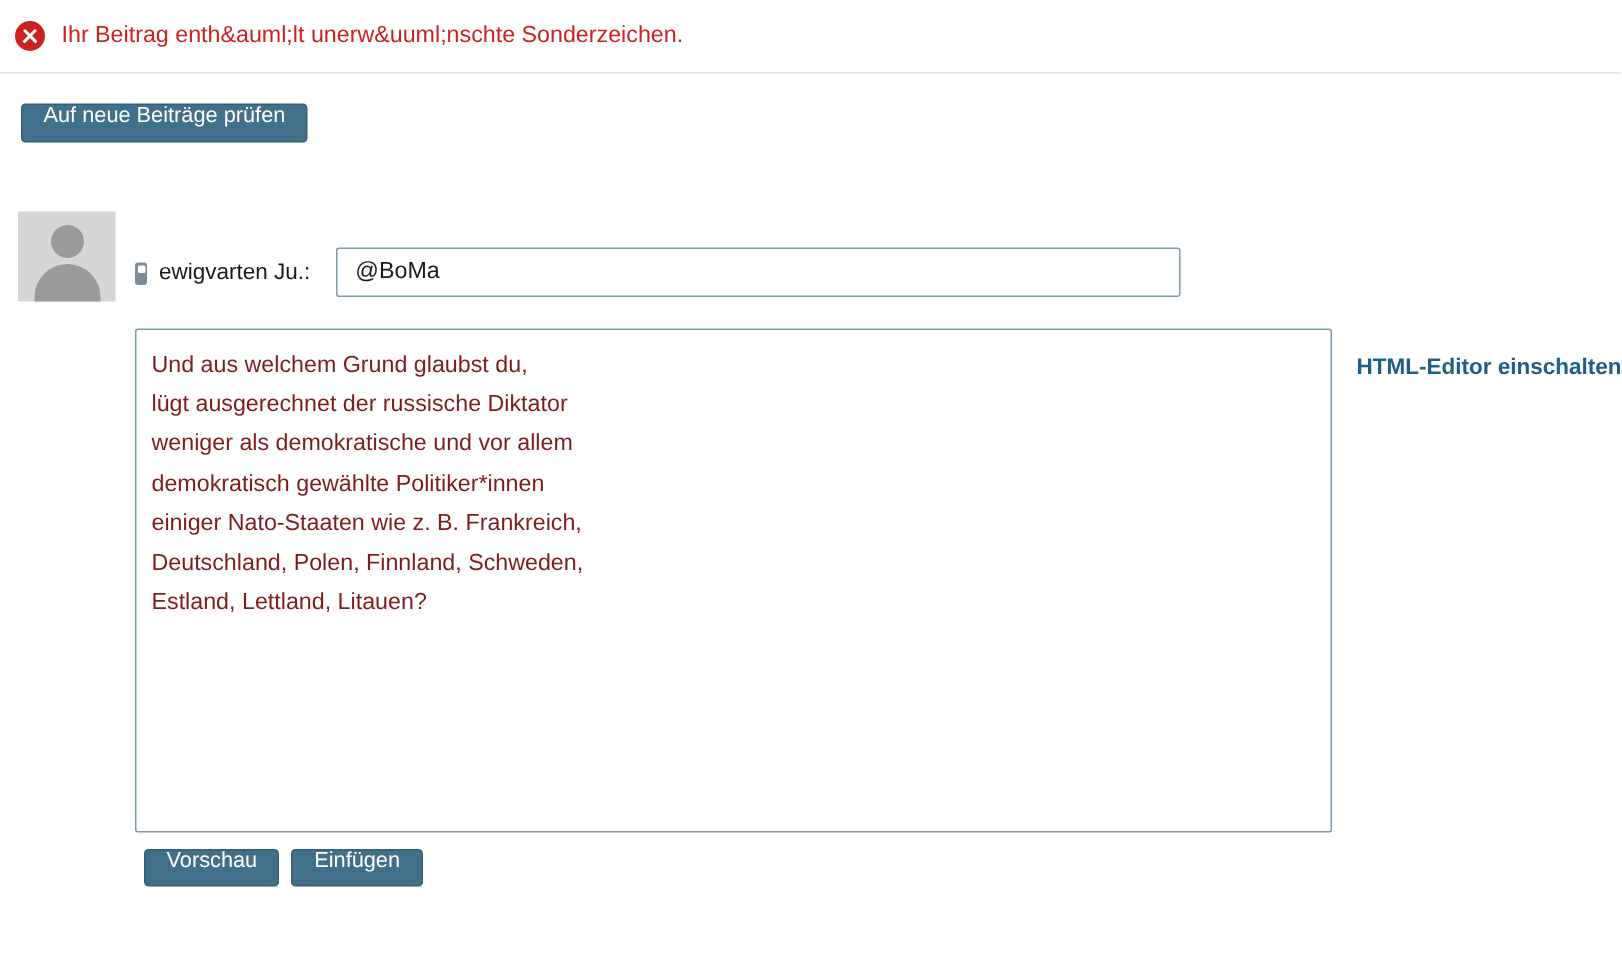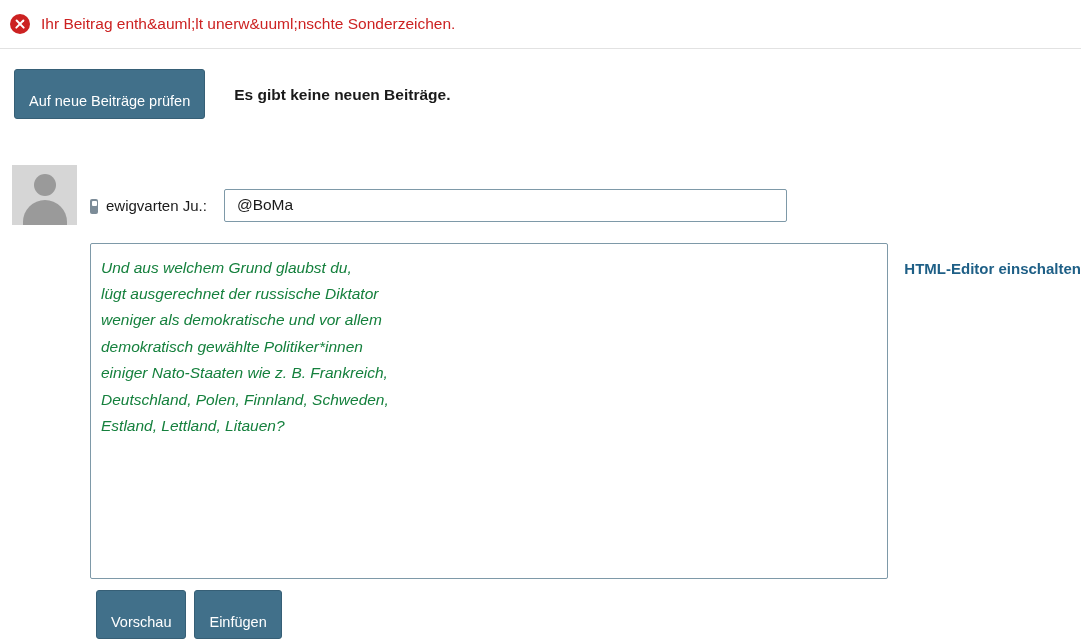--- a/index.html
+++ b/index.html
@@ -60,21 +60,21 @@
     padding: 20px 0 0 14px;
   }
   .btn {
     font-family: "Liberation Sans", sans-serif;
     font-size: 14.5px;
     color: #ffffff;
     background: #41708a;
     border: 1px solid #36soft;
     border: 1px solid #365f76;
     border-radius: 3px;
-    padding: 24px 14px 9px 14px;
+    padding: 0 14px 9px 14px;
     cursor: pointer;
     line-height: 1;
   }
   .no-new-posts {
     margin-left: 29px;
     font-size: 15.5px;
     font-weight: bold;
     color: #1a1a1a;
     position: relative;
     top: 1px;
@@ -171,25 +171,24 @@
     box-sizing: border-box;
     width: 816px;
     height: 336px;
     border: 1px solid #7e99a8;
     border-radius: 2px;
     background: #ffffff;
     padding: 11px 10px 10px 10px;
     font-family: "Liberation Sans", sans-serif;
     font-size: 15.5px;
     line-height: 26.4px;
-    color: #15803d;
+    color: #7f1d1d;
     resize: none;
     overflow: auto;
     white-space: pre-wrap;
-    font-style: italic;
   }
   .editor-toggle {
     margin-left: 16px;
     margin-top: 17px;
     font-size: 15px;
     font-weight: bold;
     color: #1e5f86;
     text-decoration: none;
     white-space: nowrap;
     cursor: pointer;
@@ -205,21 +204,20 @@
 </head>
 <body>
 
 <div class="error-bar">
   <span class="error-icon"></span>
   <span class="error-text">Ihr Beitrag enth&amp;auml;lt unerw&amp;uuml;nschte Sonderzeichen.</span>
 </div>
 
 <div class="refresh-row">
   <button class="btn" type="button">Auf neue Beiträge prüfen</button>
-  <span class="no-new-posts">Es gibt keine neuen Beiträge.</span>
 </div>
 
 <div class="composer">
 
   <div class="avatar">
     <span class="head"></span>
     <span class="body"></span>
   </div>
 
   <div class="subject-row">

